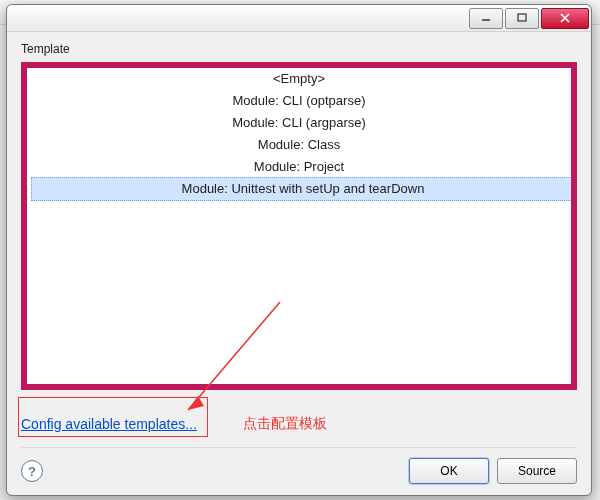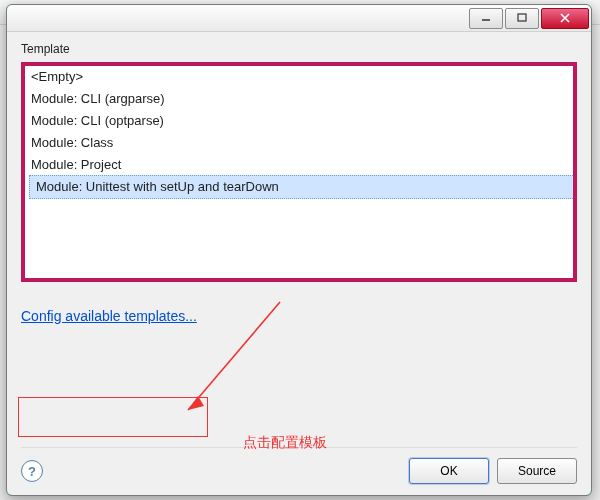--- a/index.html
+++ b/index.html
@@ -84,24 +84,25 @@
     flex-direction: column;
     background: #f0f0f0;
   }
   .section-label {
     font-size: 12px;
     color: #222;
     margin-bottom: 6px;
   }
   .listbox {
     background: #fff;
-    border: 4px solid #be185d;
-    height: 220px;
+    border: 6px solid #be185d;
+    height: 328px;
     overflow: auto;
     box-sizing: border-box;
+    text-align: center;
   }
   .list-item {
     padding: 2px 6px;
     font-size: 13px;
     color: #222;
     cursor: default;
     line-height: 18px;
     white-space: nowrap;
     width: fit-content;
     min-width: 100%;
@@ -222,37 +223,37 @@
           <line x1="9" y1="1" x2="1" y2="9" stroke="#fff" stroke-width="1.6"></line>
         </svg>
     </div>
   </div>
 
   <div class="dialog-body">
     <div class="section-label">Template</div>
 
     <div class="listbox" id="listbox">
         <div class="list-item">&lt;Empty&gt;</div>
+        <div class="list-item">Module: CLI (optparse)</div>
         <div class="list-item">Module: CLI (argparse)</div>
-        <div class="list-item">Module: CLI (optparse)</div>
         <div class="list-item">Module: Class</div>
         <div class="list-item">Module: Project</div>
         <div class="list-item selected">Module: Unittest with setUp and tearDown</div>
       </div>
 
     <div class="link-row">
       <span class="config-link">Config available templates...</span>
     </div>
 
     <div class="button-row">
       <div class="help">?</div>
       <div class="btn primary">OK</div>
       <div class="btn">Source</div>
     </div>
   </div>
 </div>
 
 <div class="anno-box" style="left:18px; top:397px; width:188px; height:38px;"></div>
-<div class="anno-text" style="left:243px; top:434px;">点击配置模板</div>
+<div class="anno-text" style="left:243px; top:415px;">点击配置模板</div>
 <svg class="anno-arrow" style="left:170px; top:294px;" width="120" height="130">
   <line x1="110" y1="8" x2="18" y2="116" stroke="#e33" stroke-width="1.6"></line>
   <polygon points="18,116 28,102 34,112" fill="#e33"></polygon>
 </svg>
 
 </body></html>

